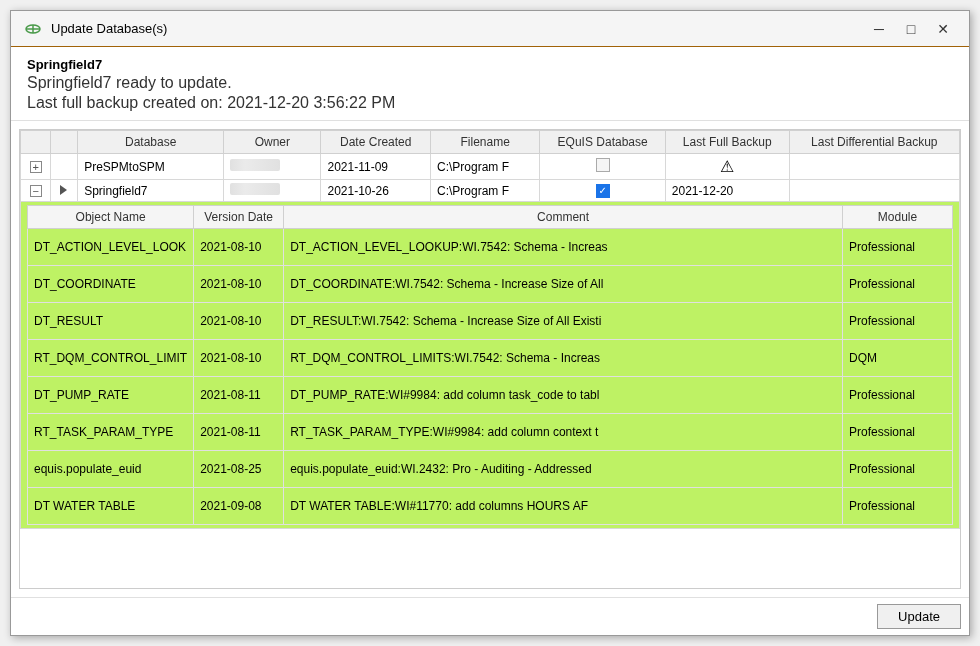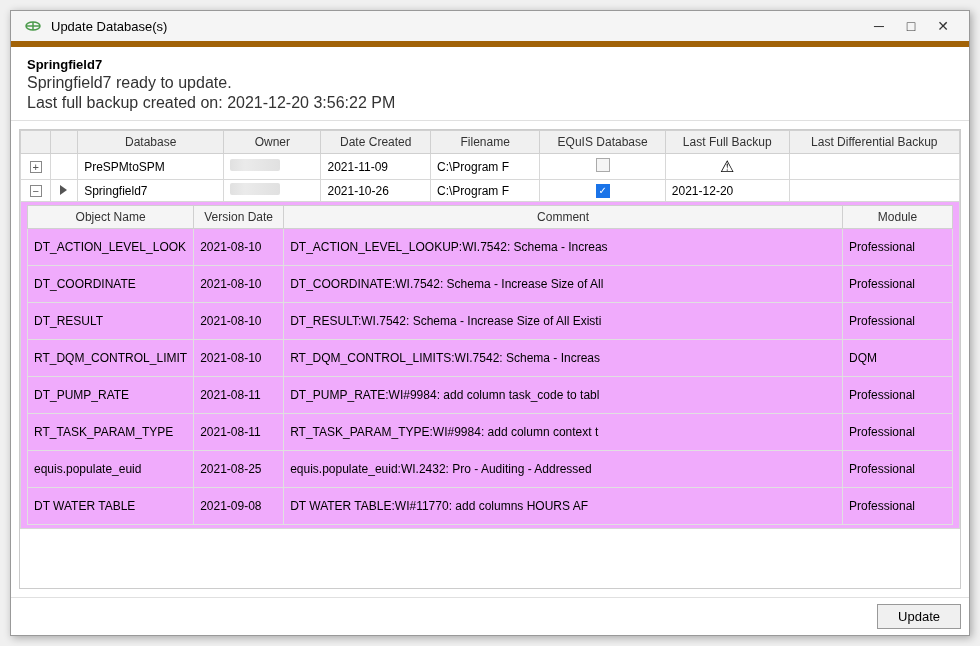--- a/index.html
+++ b/index.html
@@ -18,21 +18,21 @@
       width: 960px;
       height: 626px;
       background: #ffffff;
       border: 1px solid #999;
       box-shadow: 2px 2px 8px rgba(0,0,0,0.3);
       display: flex;
       flex-direction: column;
     }
     .title-bar {
       background: #f5f5f5;
-      border-bottom: 6px solid #a16207;
+      border-bottom: 1px solid #a16207;
       height: 36px;
       display: flex;
       align-items: center;
       padding: 12px 12px;
       user-select: none;
     }
     .title-bar-icon {
       width: 20px;
       height: 20px;
       margin-right: 8px;
@@ -192,21 +192,21 @@
       height: 12px;
       background: linear-gradient(to right, #ccc 0%, #ddd 30%, #ccc 100%);
       border-radius: 2px;
       display: inline-block;
       opacity: 0.6;
     }
 
     
     .sub-table-row td {
       padding: 0;
-      background: #f0abfc;
+      background: #bef264;
     }
     table.sub-table {
       width: 100%;
       border-collapse: collapse;
       font-size: 12px;
     }
     table.sub-table th {
       background: #f5f5f5;
       border: 1px solid #d0d0d0;
       padding: 4px 6px;

